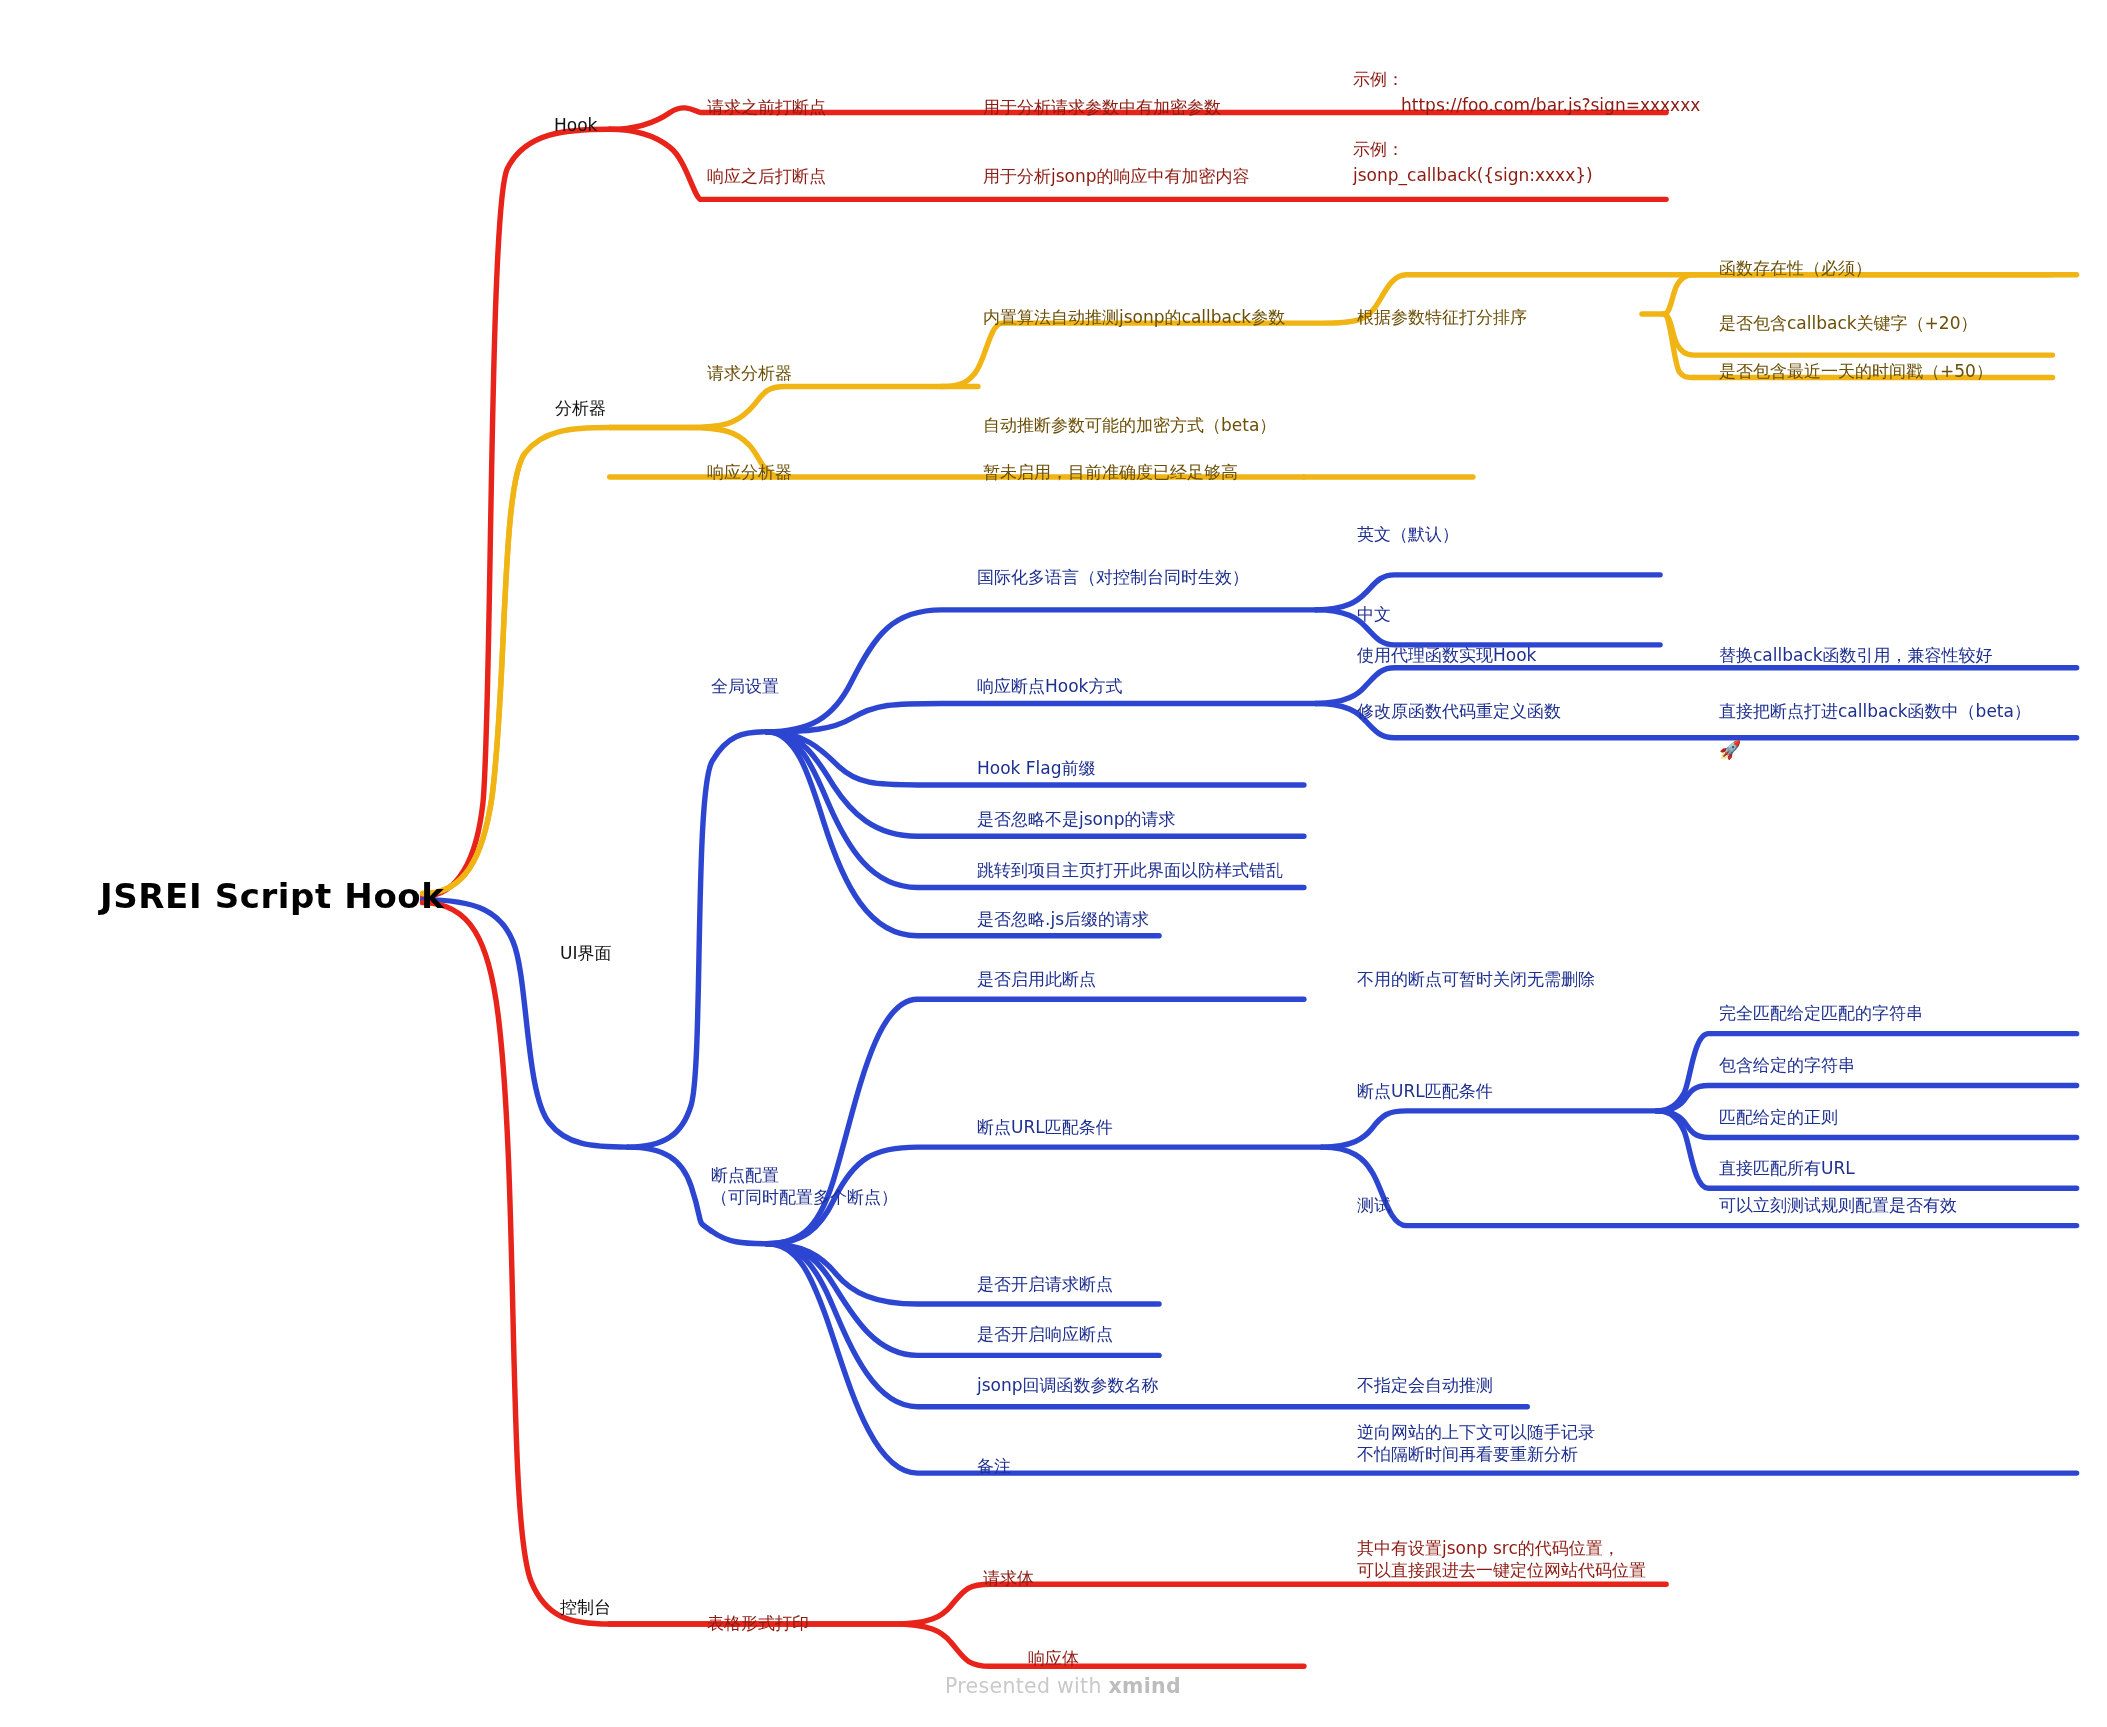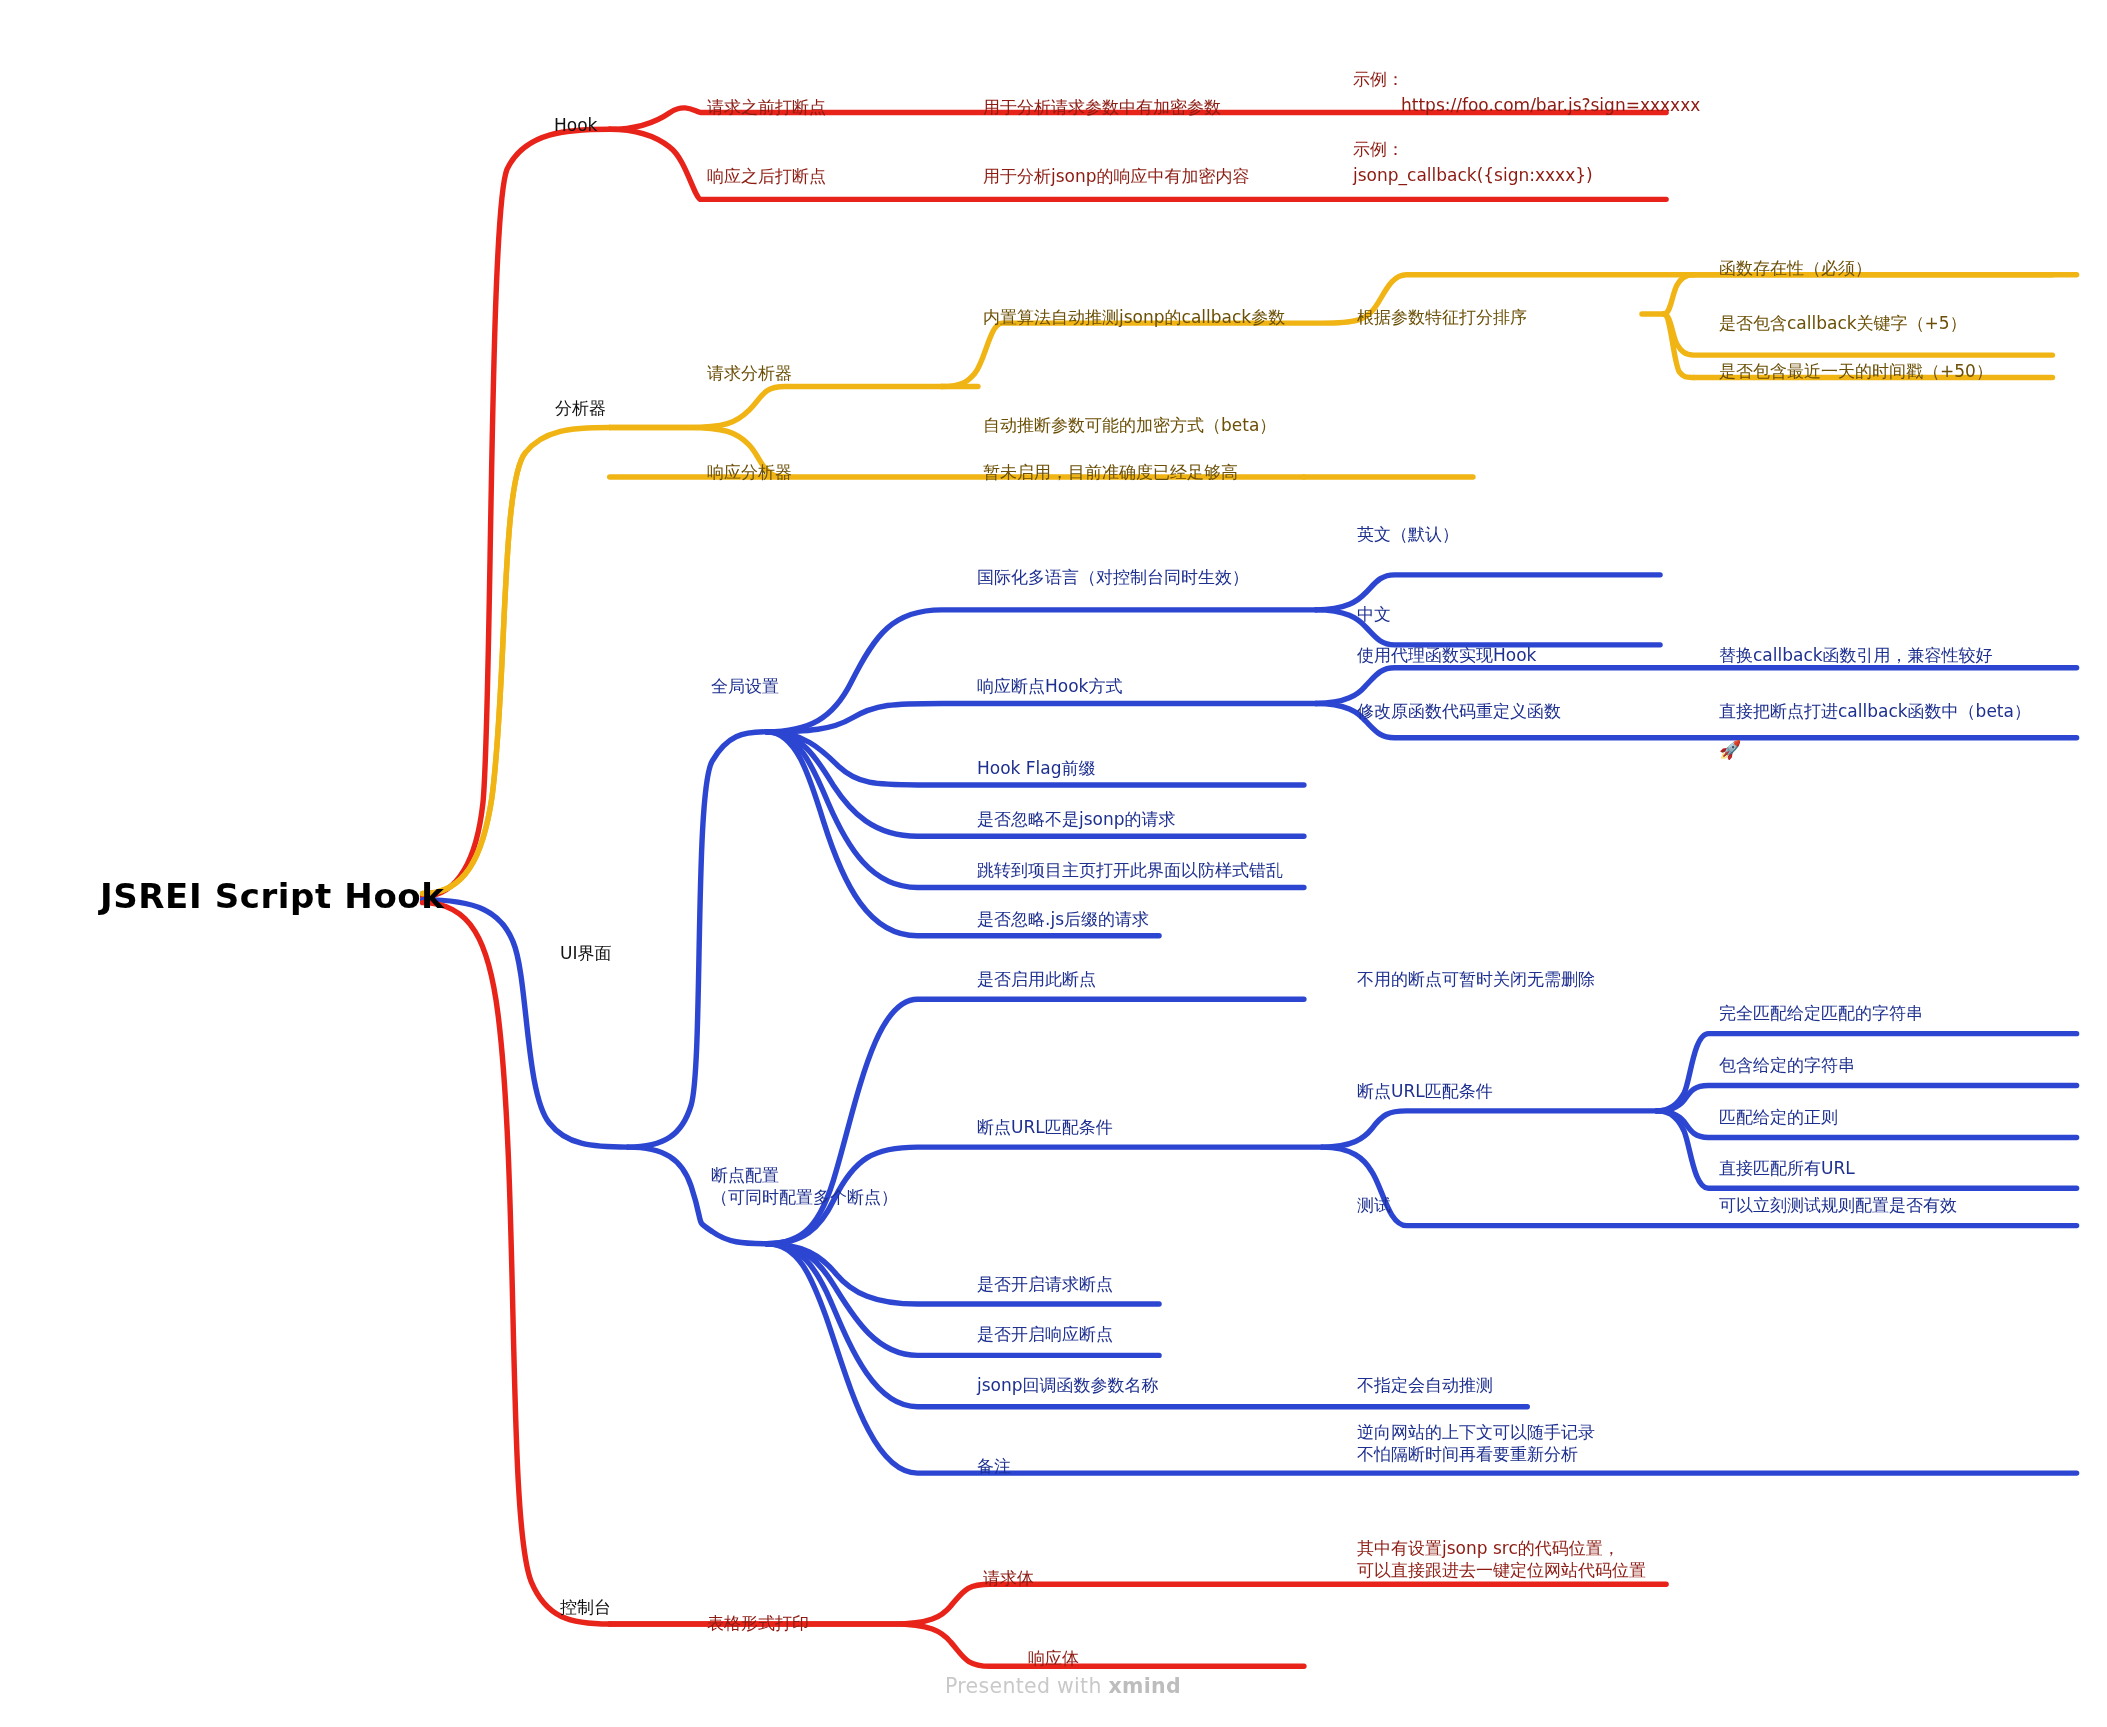--- a/index.html
+++ b/index.html
@@ -118,21 +118,21 @@
 <div class="node l2 red" style="left:1353px;top:139px;">示例：</div>
 <div class="node l2 red" style="left:1353px;top:165px;">jsonp_callback({sign:xxxx})</div>
 
 <div class="node l1 yellowlabel" style="left:555px;top:398px;">分析器</div>
 
 <div class="node l2 yellow" style="left:707px;top:363px;">请求分析器</div>
 <div class="node l2 yellow" style="left:983px;top:307px;text-align:center;">内置算法自动推测jsonp的callback参数</div>
 <div class="node l2 yellow" style="left:1357px;top:307px;">根据参数特征打分排序</div>
 
 <div class="node l2 yellow" style="left:1719px;top:258px;">函数存在性（必须）</div>
-<div class="node l2 yellow" style="left:1719px;top:313px;">是否包含callback关键字（+5）</div>
+<div class="node l2 yellow" style="left:1719px;top:313px;">是否包含callback关键字（+20）</div>
 <div class="node l2 yellow" style="left:1719px;top:361px;">是否包含最近一天的时间戳（+50）</div>
 
 <div class="node l2 yellow" style="left:983px;top:415px;">自动推断参数可能的加密方式（beta）</div>
 
 <div class="node l2 yellow" style="left:707px;top:462px;">响应分析器</div>
 <div class="node l2 yellow" style="left:983px;top:462px;">暂未启用，目前准确度已经足够高</div>
 
 <div class="node l1 bluelabel" style="left:560px;top:943px;">UI界面</div>
 
 <div class="node l2 blue" style="left:711px;top:676px;">全局设置</div>

